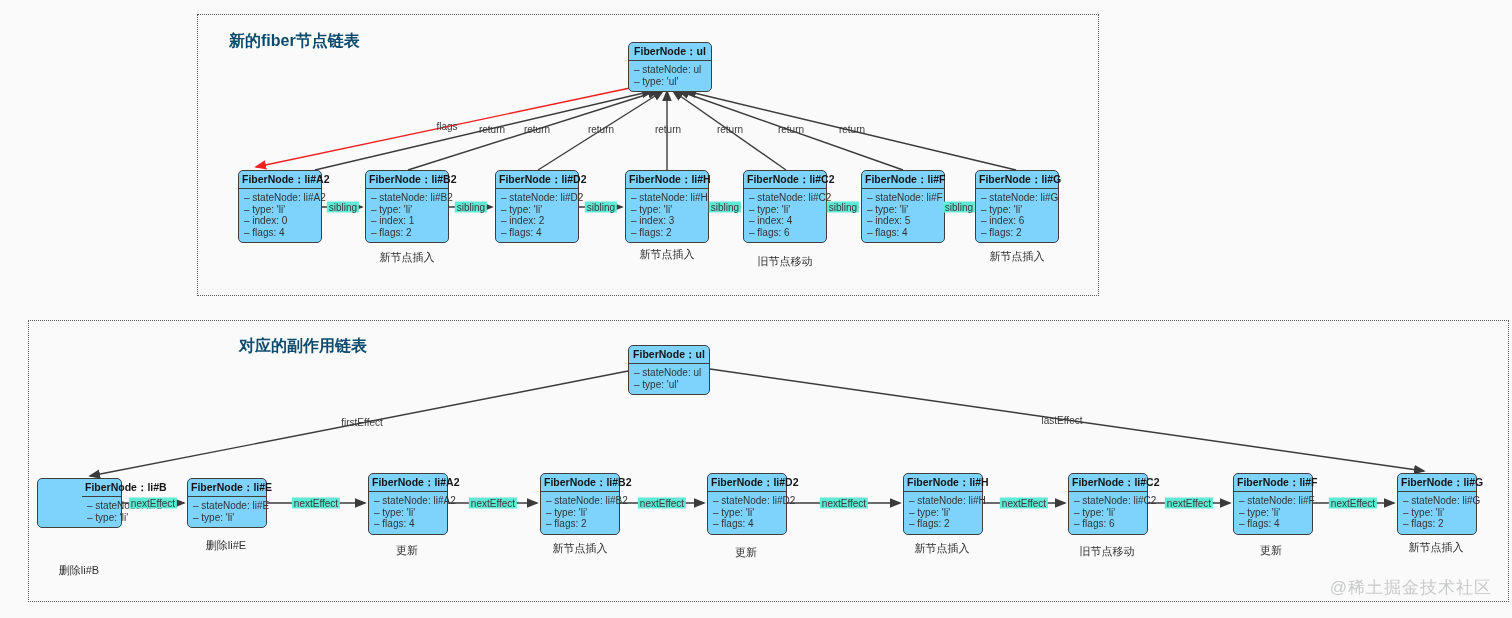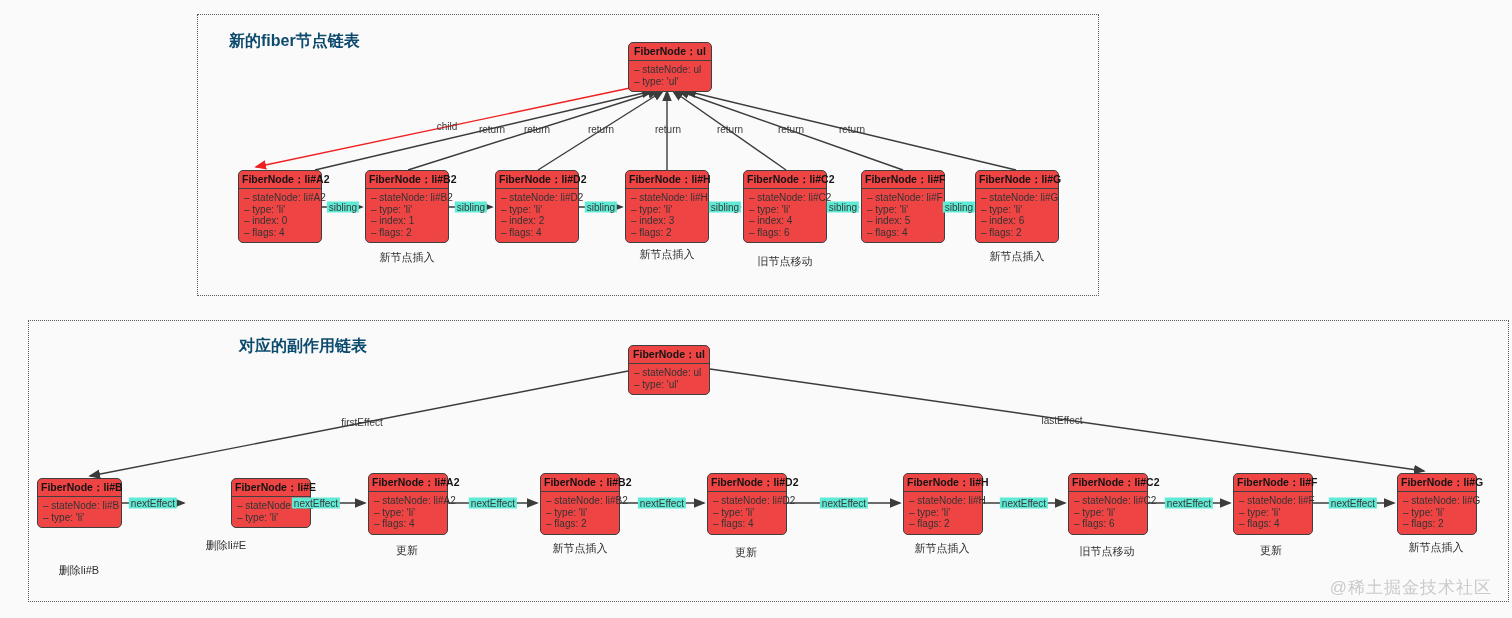--- a/index.html
+++ b/index.html
@@ -10,21 +10,21 @@
   }
   #edge-svg { position:absolute; left:0; top:0; width:1512px; height:618px; z-index:1; }
   .frame { position:absolute; border:1.6px dotted #5a5a5a; box-sizing:border-box; z-index:0; }
   .frame-top    { left:197px; top:14px;  width:902px;  height:282px; }
   .frame-bottom { left:28px;  top:320px; width:1481px; height:282px; }
   .frame h2 { position:absolute; margin:4px; font-size:16px; font-weight:bold; color:#0c4a6e; white-space:nowrap; }
   .frame-top h2    { left:27px;  top:12px; }
   .frame-bottom h2 { left:206px; top:11px; }
 
   .node {
-    position:absolute; background:#ef4444;
+    position:absolute; background:#7dd3fc;
     border:1.4px solid #3f3f3f; border-radius:5px;
     box-sizing:border-box; z-index:2;
   }
   .node-title {
     font-size:10.5px; font-weight:bold; text-align:center; color:#141414;
     line-height:13px; padding:2px 3px; border-bottom:1.3px solid #3f3f3f;
     white-space:nowrap;
   }
   .node-body { padding:3px 5px 4px; }
   .node-line { font-size:10px; line-height:11.5px; color:#333; white-space:nowrap; }
@@ -165,29 +165,29 @@
         </div>
       </div>
       <div class="node-ann" style="left: 1017px; top: 249px;">新节点插入</div>
       <div class="node" style="left: 628px; top: 345px; width: 82px;">
         <div class="node-title">FiberNode：ul</div>
         <div class="node-body">
           <div class="node-line">– stateNode: ul</div>
           <div class="node-line">– type: 'ul'</div>
         </div>
       </div>
-      <div class="node" style="left: 37px; top: 478px; width: 85px;">
+      <div class="node" style="left: 37px; top: 478px; width: 85px; padding-left: 44px;">
         <div class="node-title">FiberNode：li#B</div>
         <div class="node-body">
           <div class="node-line">– stateNode: li#B</div>
           <div class="node-line">– type: 'li'</div>
         </div>
       </div>
       <div class="node-ann" style="left: 79px; top: 538px; margin-top: 25px;">删除li#B</div>
-      <div class="node" style="left: 187px; top: 478px; width: 80px; margin-left: 44px;">
+      <div class="node" style="left: 187px; top: 478px; width: 80px;">
         <div class="node-title">FiberNode：li#E</div>
         <div class="node-body">
           <div class="node-line">– stateNode: li#E</div>
           <div class="node-line">– type: 'li'</div>
         </div>
       </div>
       <div class="node-ann" style="left: 226px; top: 538px;">删除li#E</div>
       <div class="node" style="left: 368px; top: 473px; width: 80px;">
         <div class="node-title">FiberNode：li#A2</div>
         <div class="node-body">
@@ -246,21 +246,21 @@
         <div class="node-title">FiberNode：li#G</div>
         <div class="node-body">
           <div class="node-line">– stateNode: li#G</div>
           <div class="node-line">– type: 'li'</div>
           <div class="node-line">– flags: 2</div>
         </div>
       </div>
       <div class="node-ann" style="left: 1436px; top: 540px;">新节点插入</div>
     </div>
   <div id="label-layer">
-      <span class="edge-label" style="left: 447px; top: 126px;">child</span>
+      <span class="edge-label" style="left: 447px; top: 126px;">flags</span>
       <span class="edge-label" style="left: 492px; top: 129px;">return</span>
       <span class="edge-label" style="left: 537px; top: 129px;">return</span>
       <span class="edge-label" style="left: 601px; top: 129px;">return</span>
       <span class="edge-label" style="left: 668px; top: 129px;">return</span>
       <span class="edge-label" style="left: 730px; top: 129px;">return</span>
       <span class="edge-label" style="left: 791px; top: 129px;">return</span>
       <span class="edge-label" style="left: 852px; top: 129px;">return</span>
       <span class="edge-label bg" style="left: 343px; top: 207px;">sibling</span>
       <span class="edge-label bg" style="left: 471px; top: 207px;">sibling</span>
       <span class="edge-label bg" style="left: 601px; top: 207px;">sibling</span>

